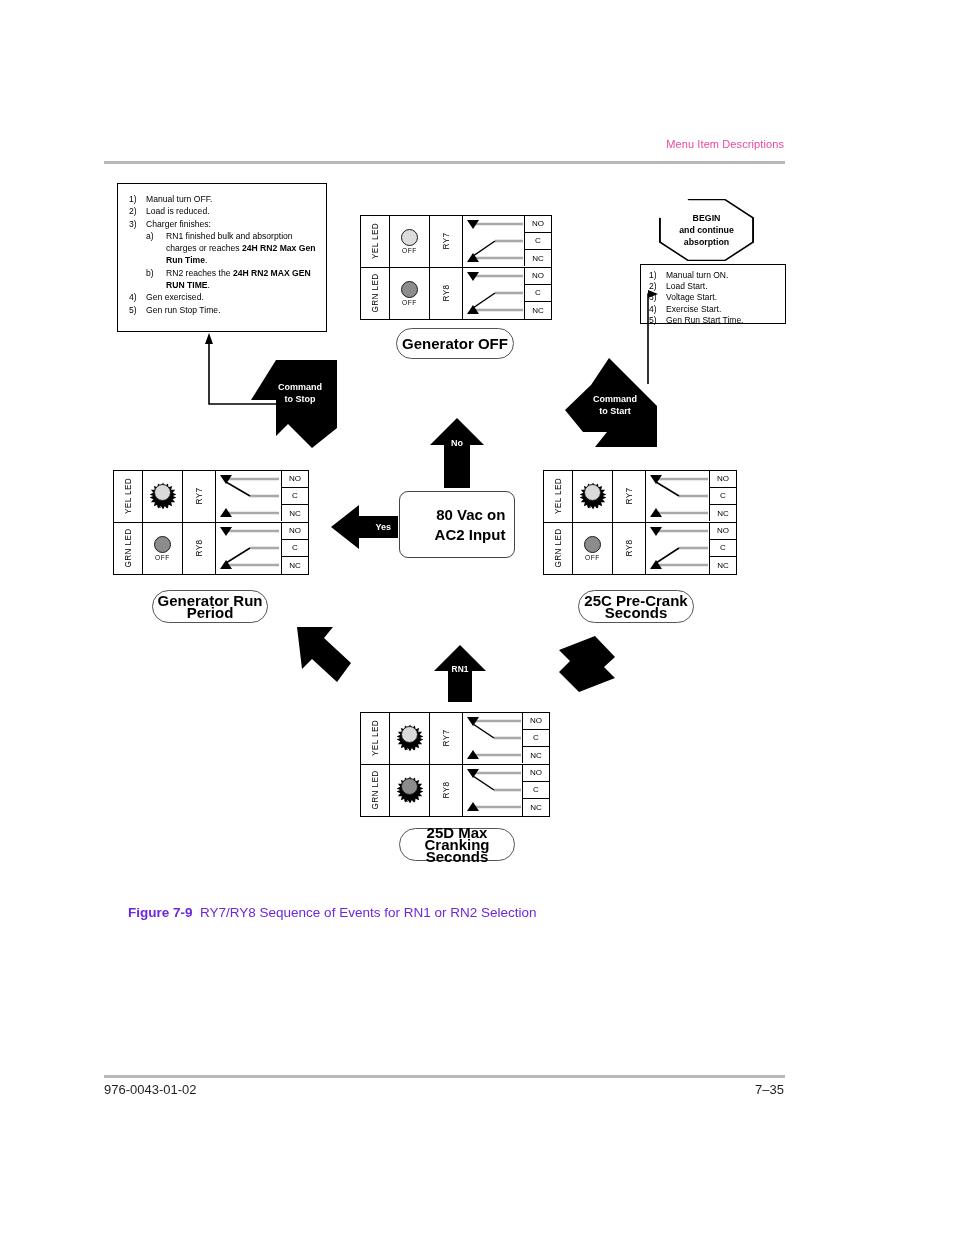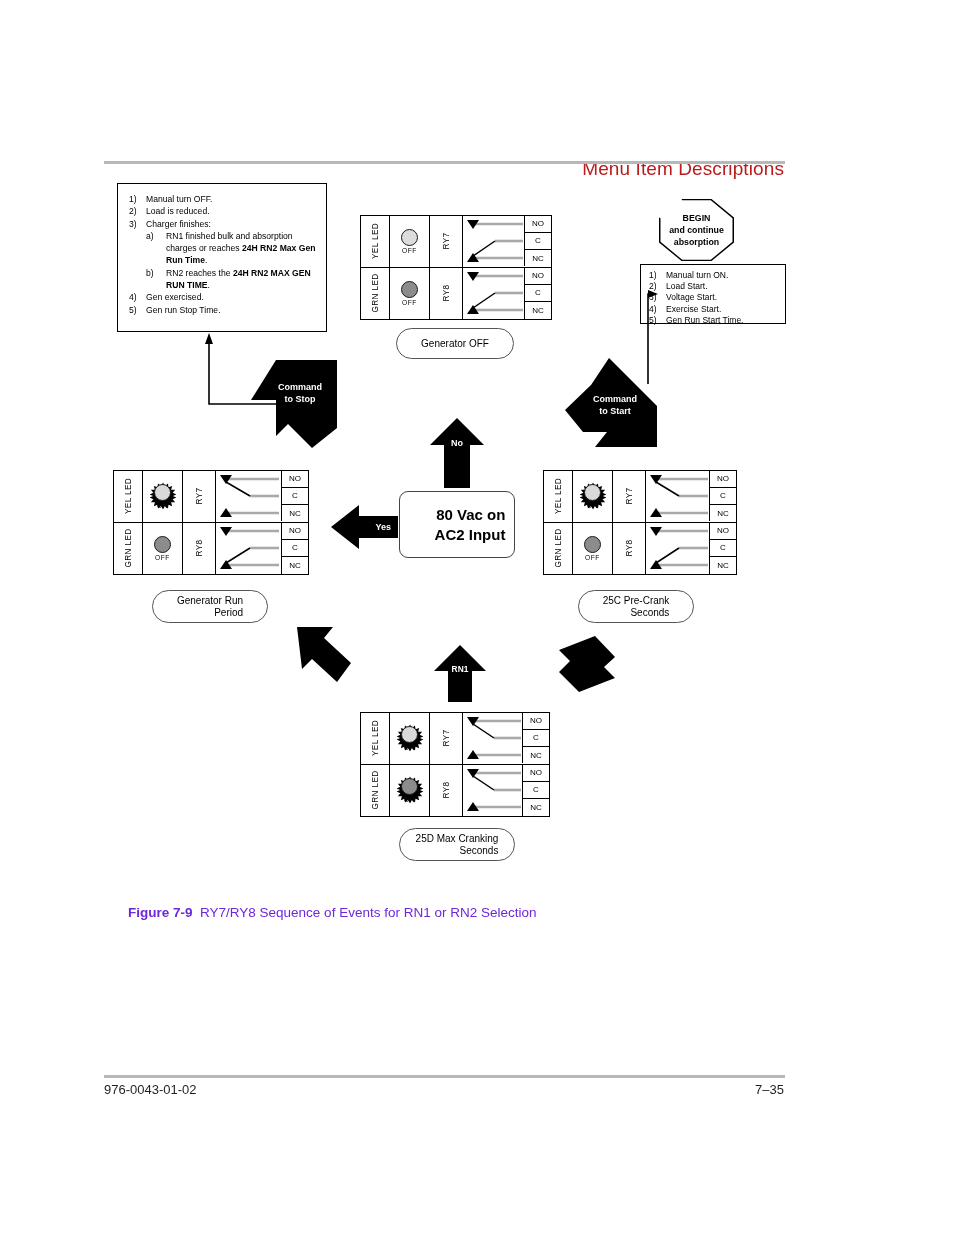--- a/index.html
+++ b/index.html
@@ -1,20 +1,20 @@
 <!DOCTYPE html>
 <html><head>
 <meta charset="utf-8">
 <style>
   html,body{margin:0;padding:0;background:#ffffff;}
   body{width:954px;height:1235px;position:relative;font-family:"Liberation Sans",sans-serif;color:#000;}
   .page{position:absolute;inset:0;}
 
   
-  .hdr-text{position:absolute;right:170px;top:138px;font-size:19px;color:#b91c1c;letter-spacing:.1px;margin-top:20px;}
+  .hdr-text{position:absolute;right:170px;top:138px;font-size:11px;color:#ec4899;letter-spacing:.1px;}
   .hdr-rule{position:absolute;left:104px;top:161px;width:681px;height:3px;background:#b8b8b8;}
   .ftr-rule{position:absolute;left:104px;top:1075px;width:681px;height:3px;background:#b8b8b8;}
   .ftr-left{position:absolute;left:104px;top:1082px;font-size:13px;color:#231f20;}
   .ftr-right{position:absolute;right:170px;top:1082px;font-size:13px;color:#231f20;}
 
   .figcap{position:absolute;left:128px;top:905px;font-size:13.5px;color:#6d28d9;}
   .figcap b{font-weight:bold;}
 
   
   .notebox{position:absolute;border:1.6px solid #000;background:#fff;box-sizing:border-box;}
@@ -56,22 +56,22 @@
   .lamp-lab{font-size:6.6px;letter-spacing:.6px;margin-top:1.5px;}
   .sw-svg{position:absolute;left:0;top:0;}
   .term{position:absolute;right:0;width:27px;box-sizing:border-box;border-left:1.6px solid #000;
      font-size:8px;display:flex;align-items:center;justify-content:center;}
   .term.t1{top:0;height:33.3%;border-bottom:1.2px solid #000;}
   .term.t2{top:33.3%;height:33.4%;border-bottom:1.2px solid #000;}
   .term.t3{top:66.7%;height:33.3%;}
 
   
   .pill{position:absolute;border:1.4px solid #555;border-radius:22px;background:#fff;
-     display:flex;align-items:center;justify-content:center;text-align:right;
-     font-size:10px;font-weight:normal;line-height:12px;color:#000;box-sizing:border-box;}
+     display:flex;align-items:center;justify-content:center;text-align:center;
+     font-size:15px;font-weight:bold;line-height:12px;color:#000;box-sizing:border-box;}
 
   
   .decision{position:absolute;border:1.6px solid #444;border-radius:9px;background:#fff;
      display:flex;align-items:center;justify-content:center;text-align:right;
      font-size:15px;font-weight:bold;line-height:20px;box-sizing:border-box;padding-left:26px;}
 
   
   .arrowsvg{position:absolute;overflow:visible;}
   .arrowlbl{position:absolute;color:#fff;font-size:9px;font-weight:bold;line-height:12px;
      text-align:center;white-space:nowrap;}
@@ -134,21 +134,21 @@
     <div class="nrow" style="font-size:8.5px;line-height:11.2px;">
       <span class="nnum">4)</span>
       <span class="ntxt">Exercise Start.</span>
     </div>
     <div class="nrow" style="font-size:8.5px;line-height:11.2px;">
       <span class="nnum">5)</span>
       <span class="ntxt">Gen Run Start Time.</span>
     </div>
   </div>
 
-  <div class="octagon" style="left:659px;top:199px;width:75px;height:62px;">
+  <div class="octagon" style="left:659px;top:199px;width:95px;height:62px;">
     <div class="oct-border"></div>
     <div class="oct-txt">
       <div>BEGIN</div>
       <div>and continue</div>
       <div>absorption</div>
     </div>
   </div>
 
   <svg class="conn" style="left:600px;top:260px;width:60px;height:130px;" viewBox="0 0 60 130">
     <polyline points="48,124 48,34 52,34" fill="none" stroke="#000" stroke-width="1.6"></polyline>

